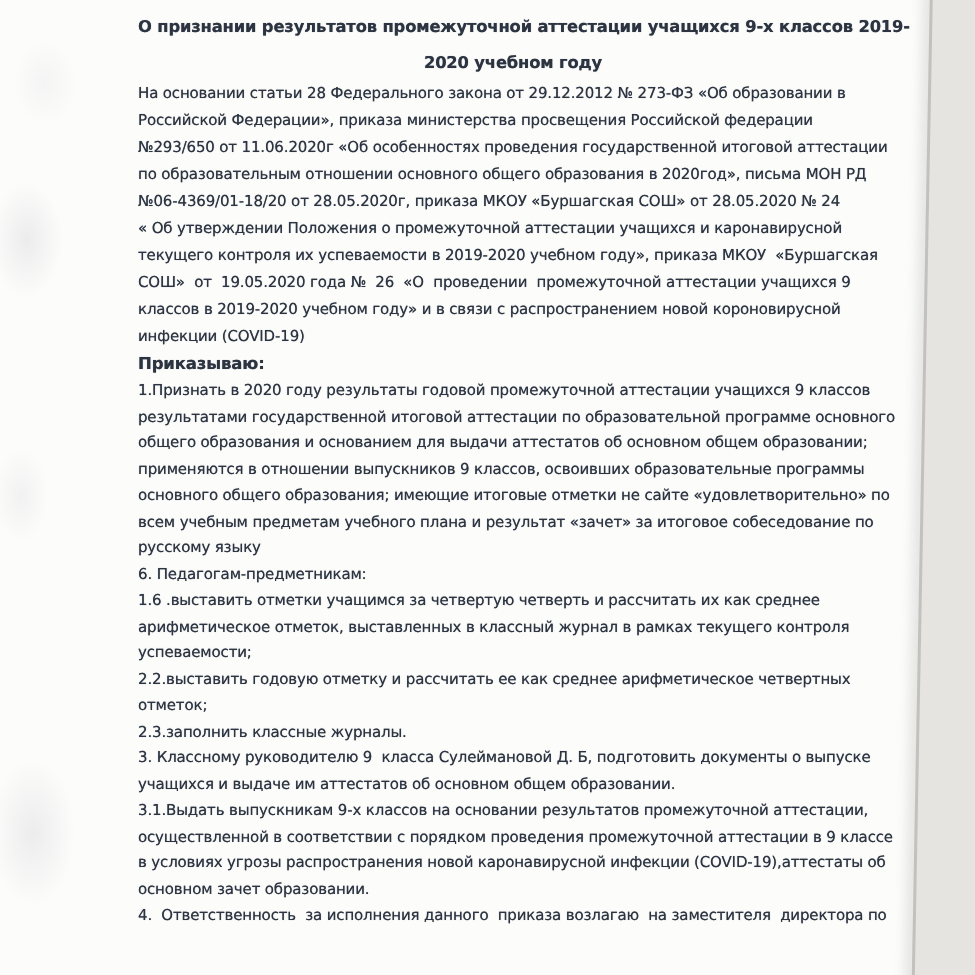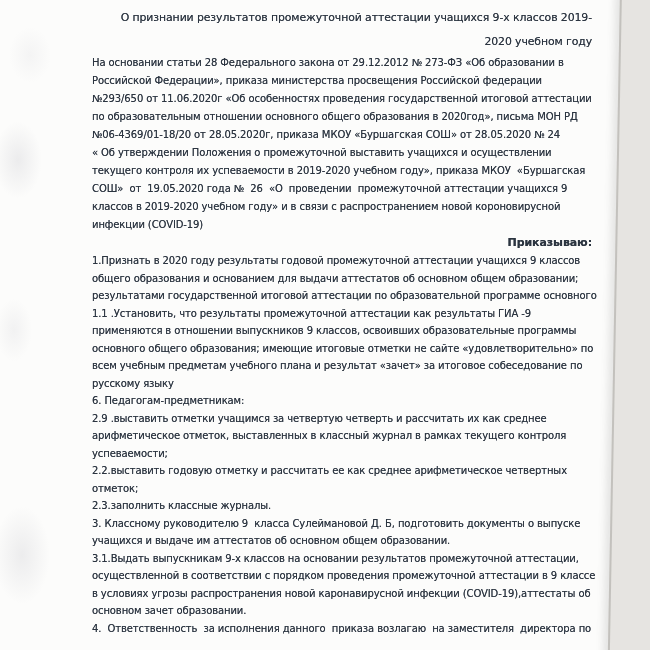--- a/index.html
+++ b/index.html
@@ -24,28 +24,27 @@
   }
   .col { margin-left: 92px; width: 500px; }
   .ln {
     white-space: pre;
     font-size: 10px;
     letter-spacing: -0.1px;
     text-shadow: 0 0 0.5px rgba(43,52,64,0.75);
   }
   .doc-title { padding-top: 6px; text-align: center; }
   .doc-title .ln {
-    font-weight: normal;
+    font-weight: bold;
     font-size: 10.9px;
     line-height: 24px;
-    text-align: right;
   }
   .preamble .ln { line-height: 18px; }
   .directive {
-    text-align: right;
+    text-align: left;
     font-weight: bold;
     font-size: 11px;
     line-height: 18px;
     letter-spacing: -0.1px;
     text-shadow: 0 0 0.5px rgba(43,52,64,0.8);
   }
   .order-items .ln { line-height: 17.5px; }
   .page-edge {
     position: absolute;
     left: 620px; top: -10px;
@@ -66,47 +65,46 @@
       <div class="ln">О признании результатов промежуточной аттестации учащихся 9-х классов 2019-</div>
       <div class="ln">2020 учебном году</div>
     </div>
 
   <div class="preamble col">
       <div class="ln">На основании статьи 28 Федерального закона от 29.12.2012 № 273-ФЗ «Об образовании в</div>
       <div class="ln">Российской Федерации», приказа министерства просвещения Российской федерации</div>
       <div class="ln">№293/650 от 11.06.2020г «Об особенностях проведения государственной итоговой аттестации</div>
       <div class="ln">по образовательным отношении основного общего образования в 2020год», письма МОН РД</div>
       <div class="ln">№06-4369/01-18/20 от 28.05.2020г, приказа МКОУ «Буршагская СОШ» от 28.05.2020 № 24</div>
-      <div class="ln">« Об утверждении Положения о промежуточной выставить учащихся и осуществлении</div>
+      <div class="ln">« Об утверждении Положения о промежуточной аттестации учащихся и каронавирусной</div>
       <div class="ln">текущего контроля их успеваемости в 2019-2020 учебном году», приказа МКОУ  «Буршагская</div>
       <div class="ln">СОШ»  от  19.05.2020 года №  26  «О  проведении  промежуточной аттестации учащихся 9</div>
       <div class="ln">классов в 2019-2020 учебном году» и в связи с распространением новой короновирусной</div>
       <div class="ln">инфекции (COVID-19)</div>
     </div>
 
   <div class="directive col">Приказываю:</div>
 
   <div class="order-items col">
     <div>
         <div class="ln">1.Признать в 2020 году результаты годовой промежуточной аттестации учащихся 9 классов</div>
+        <div class="ln">результатами государственной итоговой аттестации по образовательной программе основного</div>
         <div class="ln">общего образования и основанием для выдачи аттестатов об основном общем образовании;</div>
-        <div class="ln">результатами государственной итоговой аттестации по образовательной программе основного</div>
       </div>
     <div>
-        <div class="ln">1.1 .Установить, что результаты промежуточной аттестации как результаты ГИА -9</div>
         <div class="ln">применяются в отношении выпускников 9 классов, освоивших образовательные программы</div>
         <div class="ln">основного общего образования; имеющие итоговые отметки не сайте «удовлетворительно» по</div>
         <div class="ln">всем учебным предметам учебного плана и результат «зачет» за итоговое собеседование по</div>
         <div class="ln">русскому языку</div>
       </div>
     <div>
         <div class="ln">6. Педагогам-предметникам:</div>
       </div>
     <div>
-        <div class="ln">2.9 .выставить отметки учащимся за четвертую четверть и рассчитать их как среднее</div>
+        <div class="ln">1.6 .выставить отметки учащимся за четвертую четверть и рассчитать их как среднее</div>
         <div class="ln">арифметическое отметок, выставленных в классный журнал в рамках текущего контроля</div>
         <div class="ln">успеваемости;</div>
       </div>
     <div>
         <div class="ln">2.2.выставить годовую отметку и рассчитать ее как среднее арифметическое четвертных</div>
         <div class="ln">отметок;</div>
       </div>
     <div>
         <div class="ln">2.3.заполнить классные журналы.</div>
       </div>

